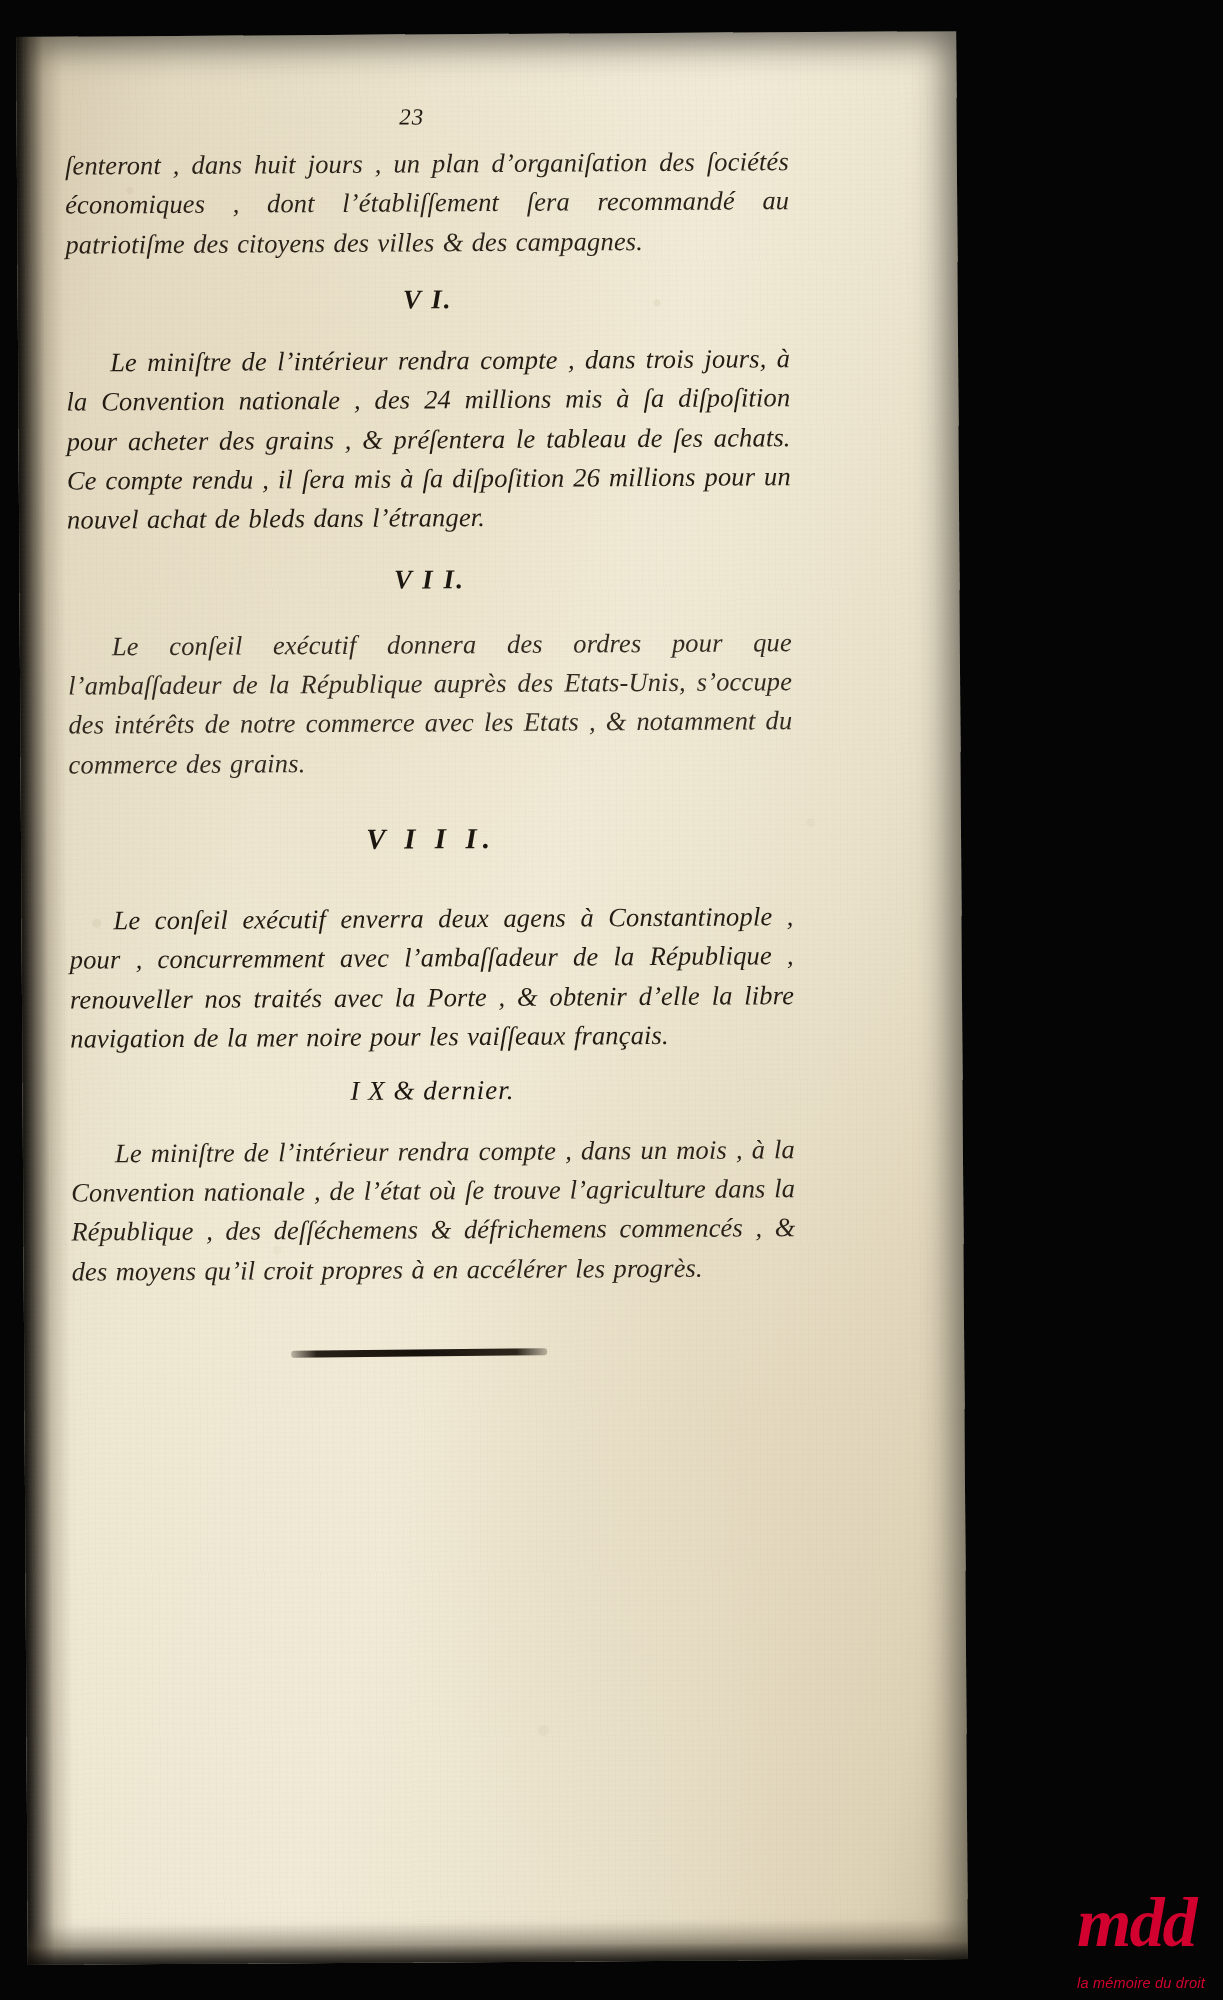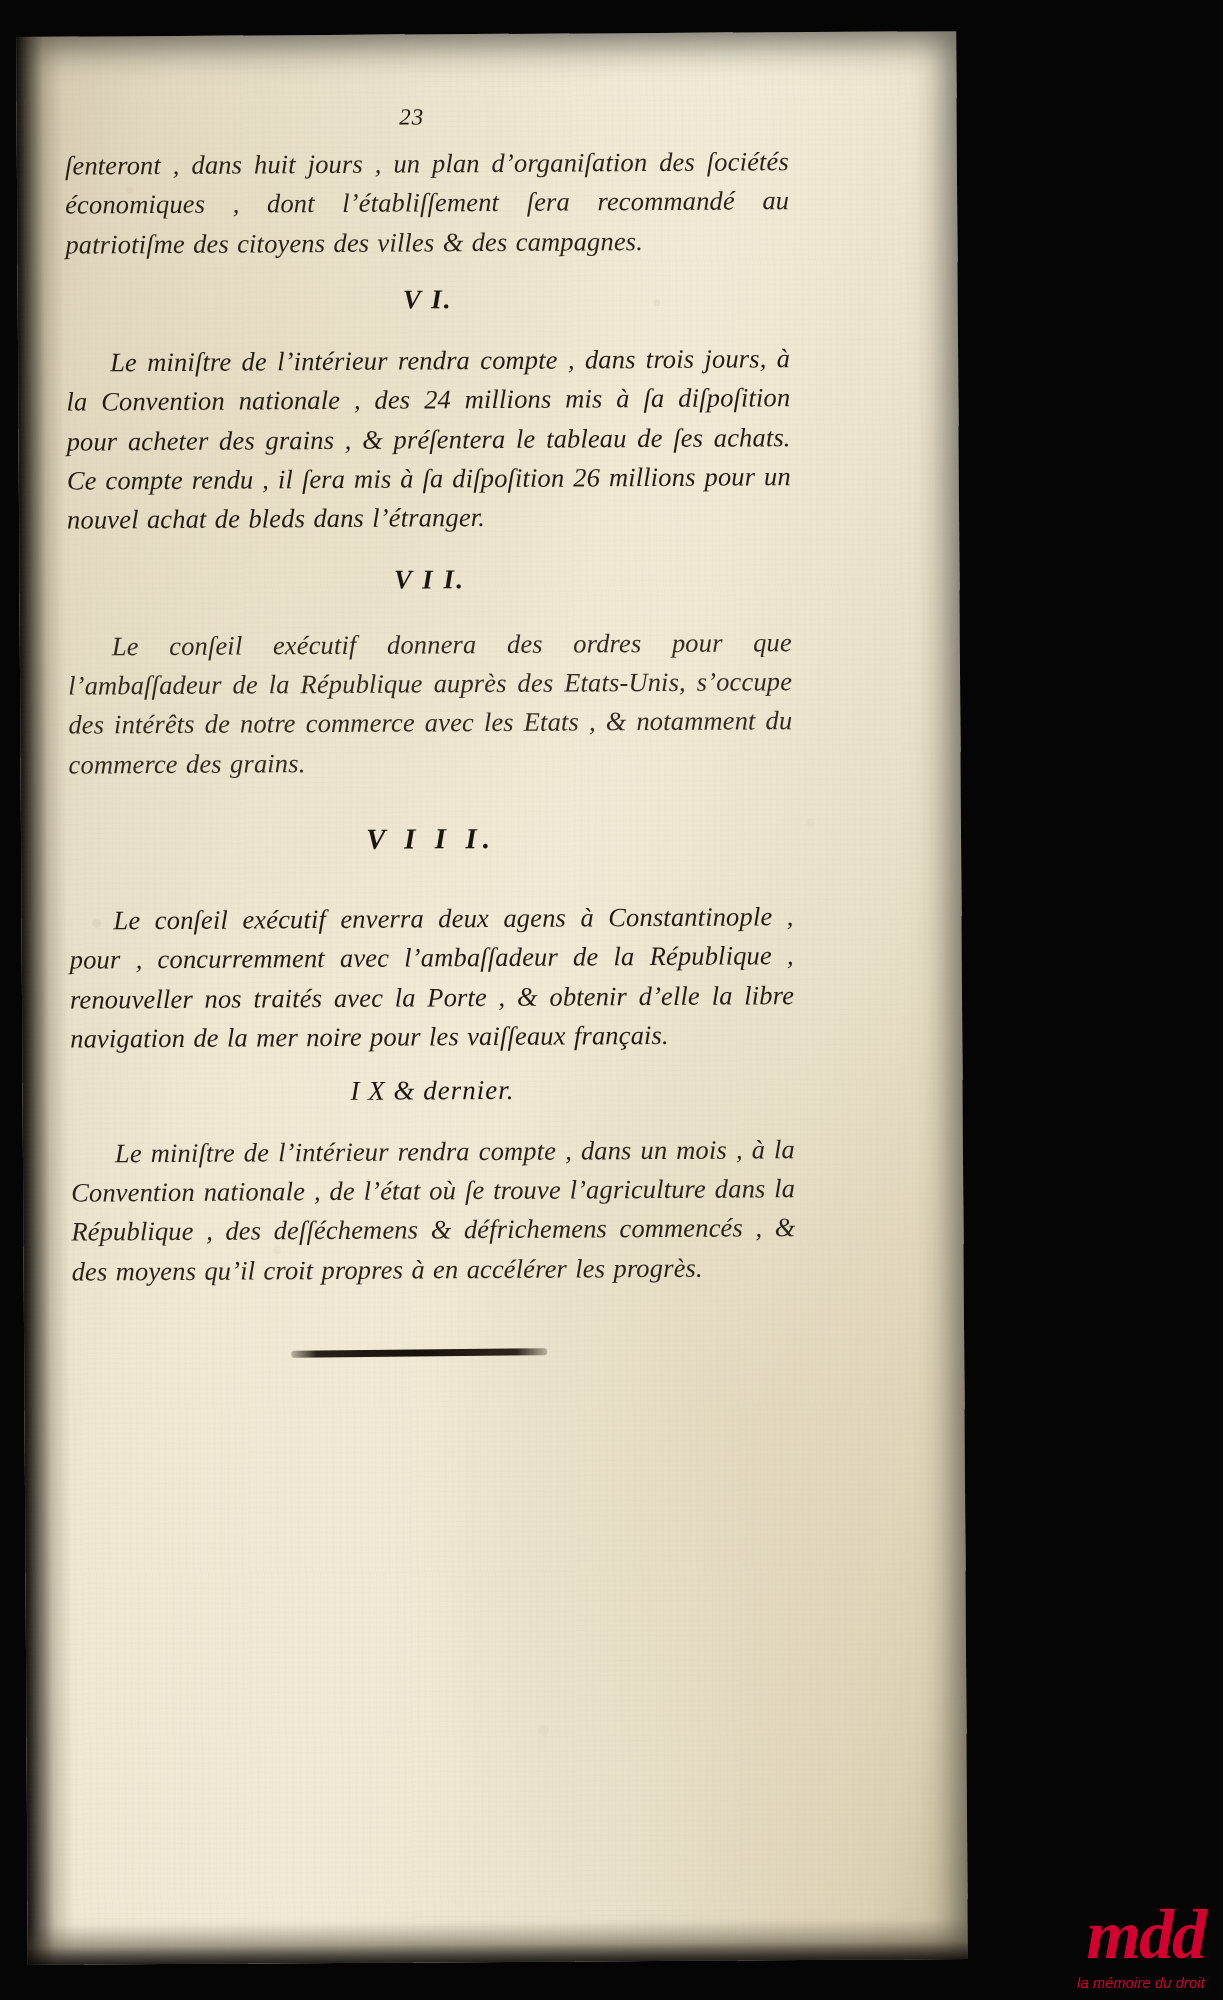--- a/index.html
+++ b/index.html
@@ -128,34 +128,33 @@
       rgba(35,27,18,0.25) 100%);
     border-radius: 3px;
     transform: rotate(-0.25deg);
   }
 
   
   .logo {
     position: absolute;
     right: 18px;
     bottom: 10px;
-    text-align: right;
     line-height: 1;
   }
   .logo-mark {
     font-family: "Liberation Serif", "DejaVu Serif", serif;
     font-size: 70px;
     font-weight: 700;
     letter-spacing: -2px;
     color: #d2002e;
     display: block;
   }
   .logo-tag {
     display: block;
-    margin-top: 6px;
+    margin-top: 18px;
     font-family: "Liberation Sans", sans-serif;
     font-size: 14.5px;
     color: #d2002e;
     letter-spacing: 0.2px;
   }
 </style>
 </head>
 <body>
 
 <div class="page">

